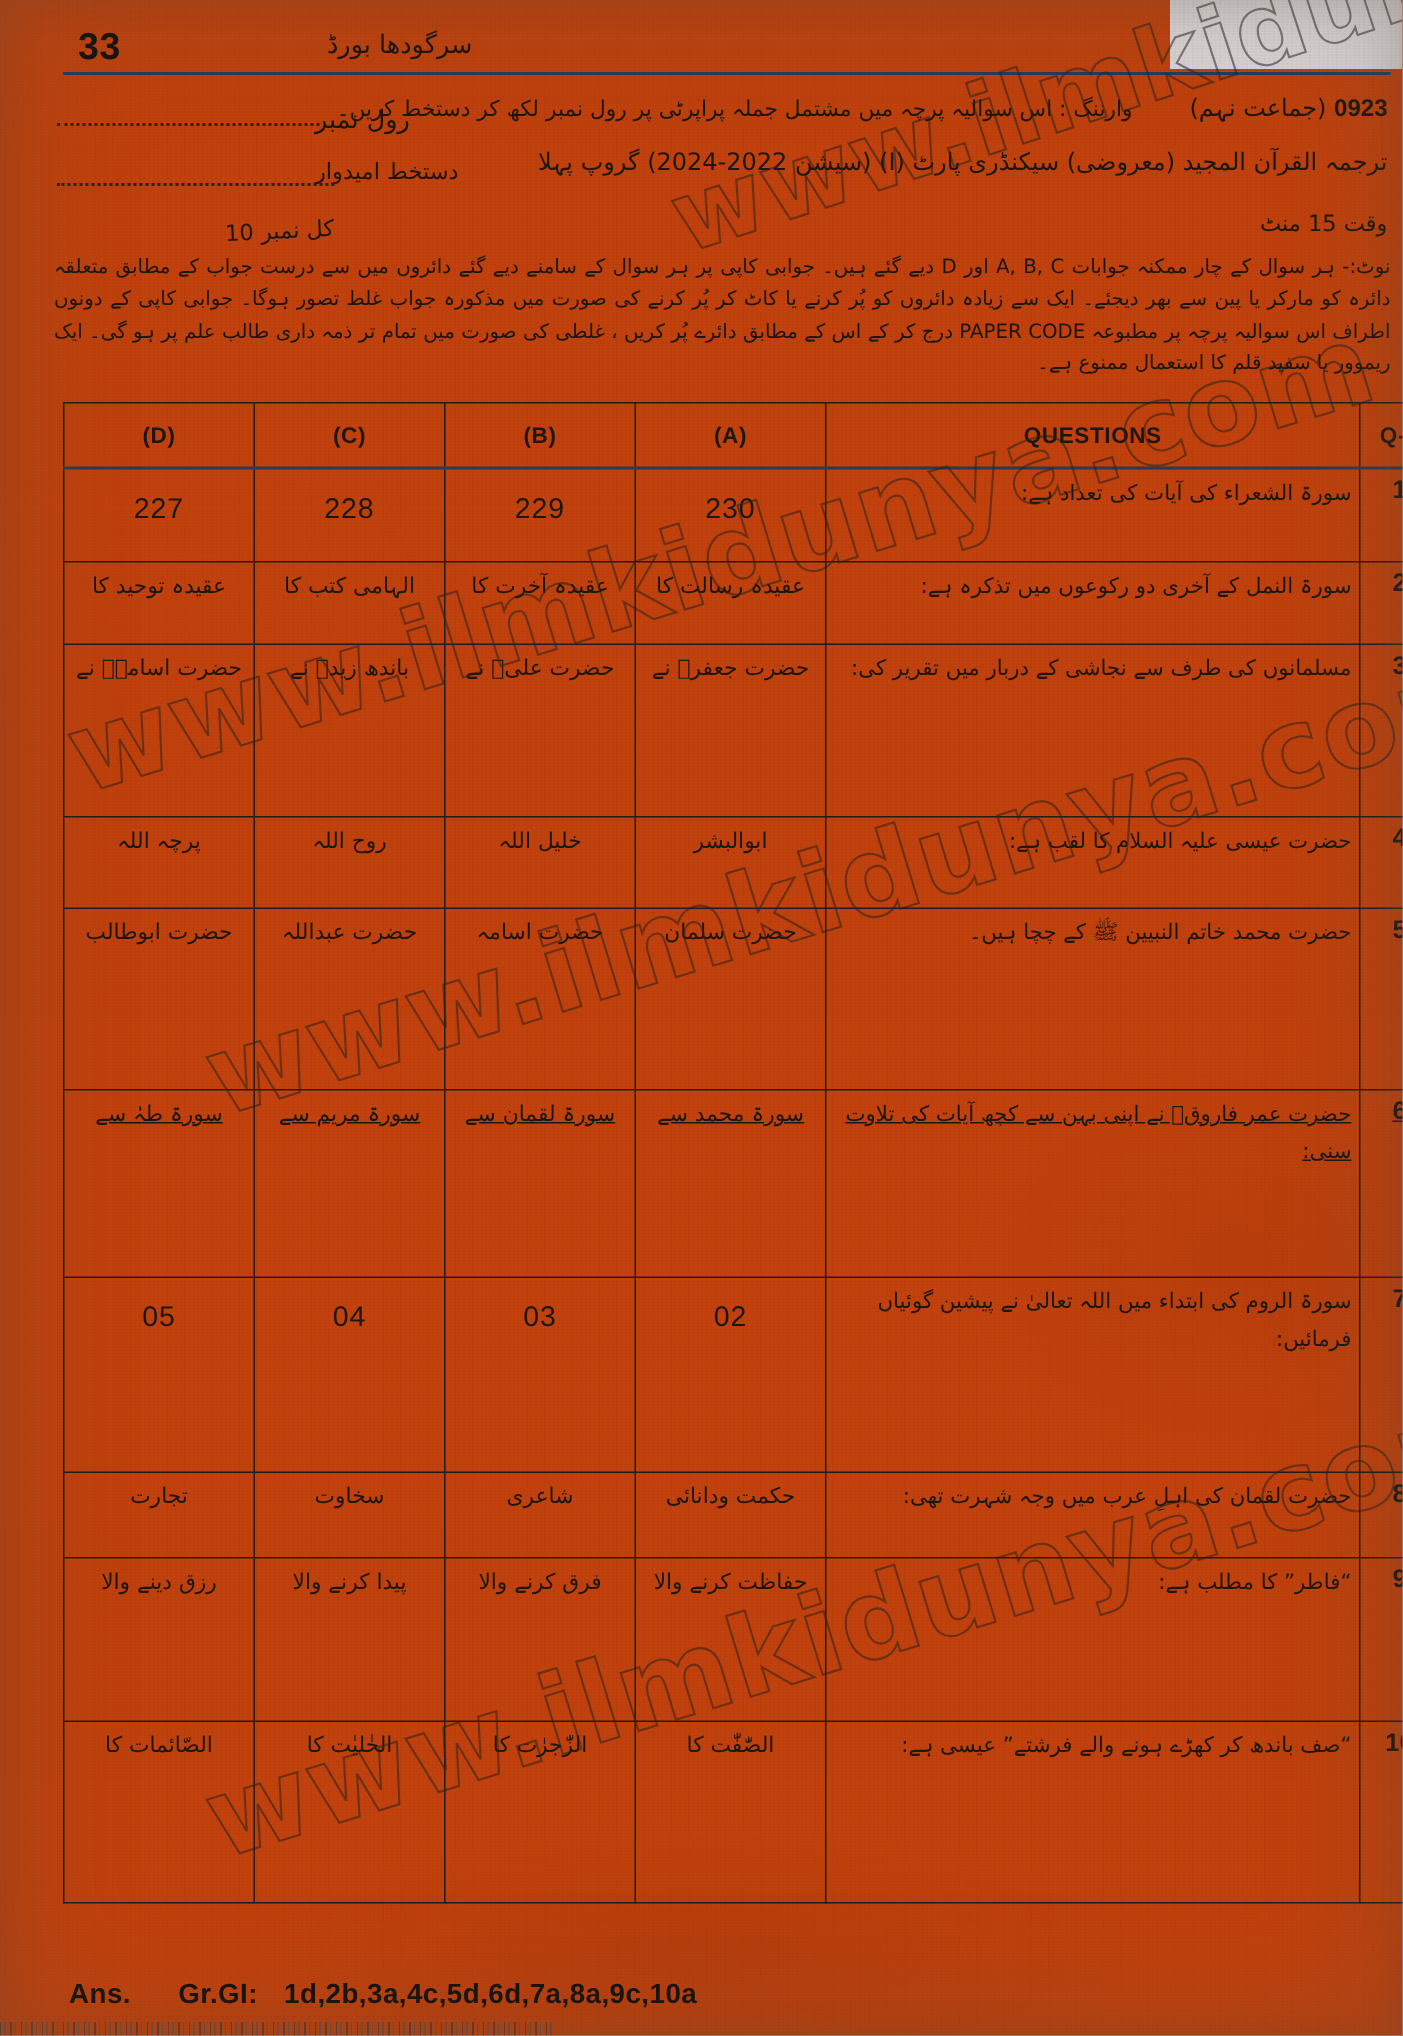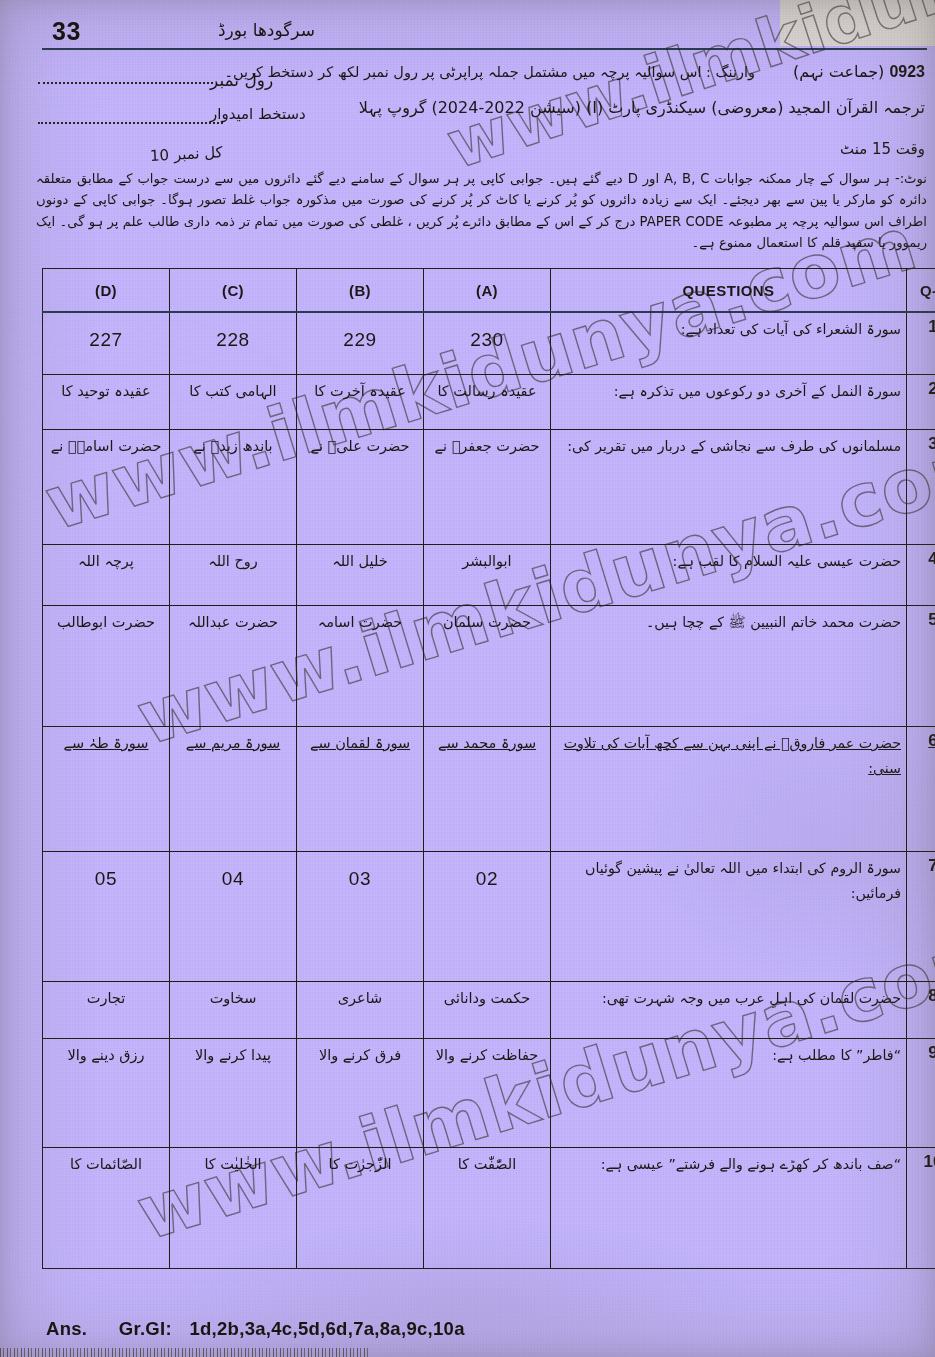--- a/index.html
+++ b/index.html
@@ -6,21 +6,21 @@
   html, body {
     margin: 0;
     padding: 0;
     background: #8a8a8a;
   }
   #page {
     position: relative;
     width: 935px;
     height: 1357px;
     overflow: hidden;
-    background: #c4b5fd;
+    background: #c2410c;
     font-family: "Liberation Sans", sans-serif;
     color: #1c1713;
   }
   
   #grain {
     position: absolute;
     inset: 0;
     pointer-events: none;
     z-index: 6;
     background:

